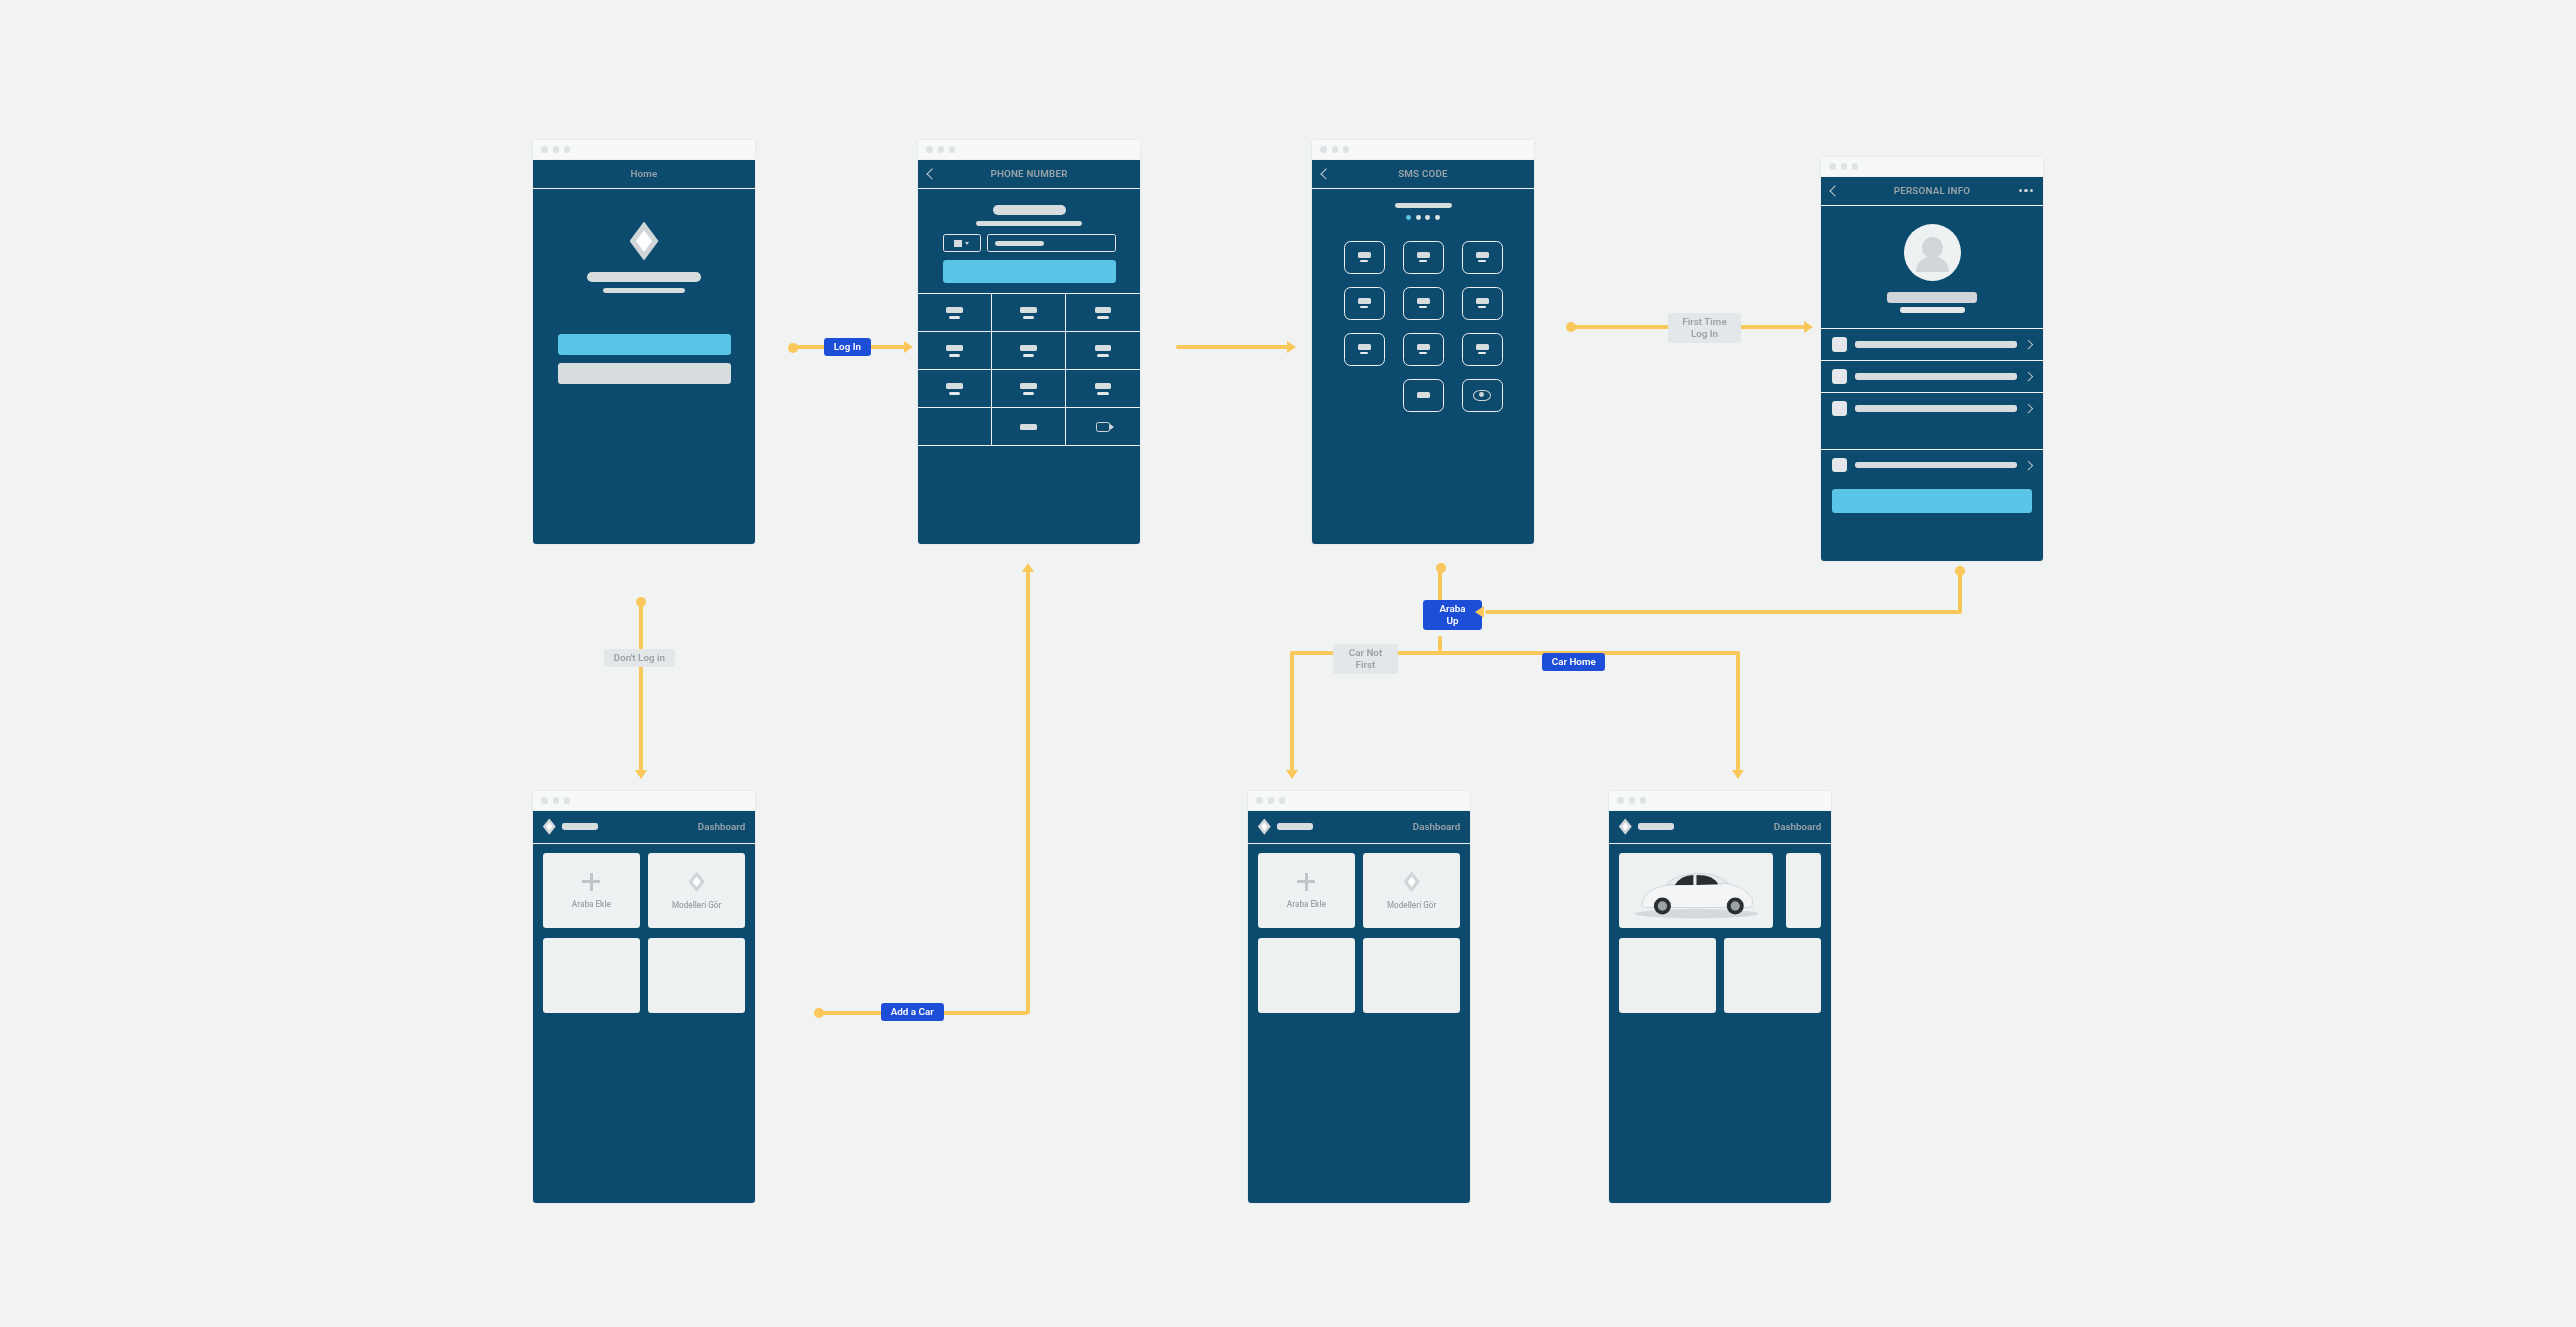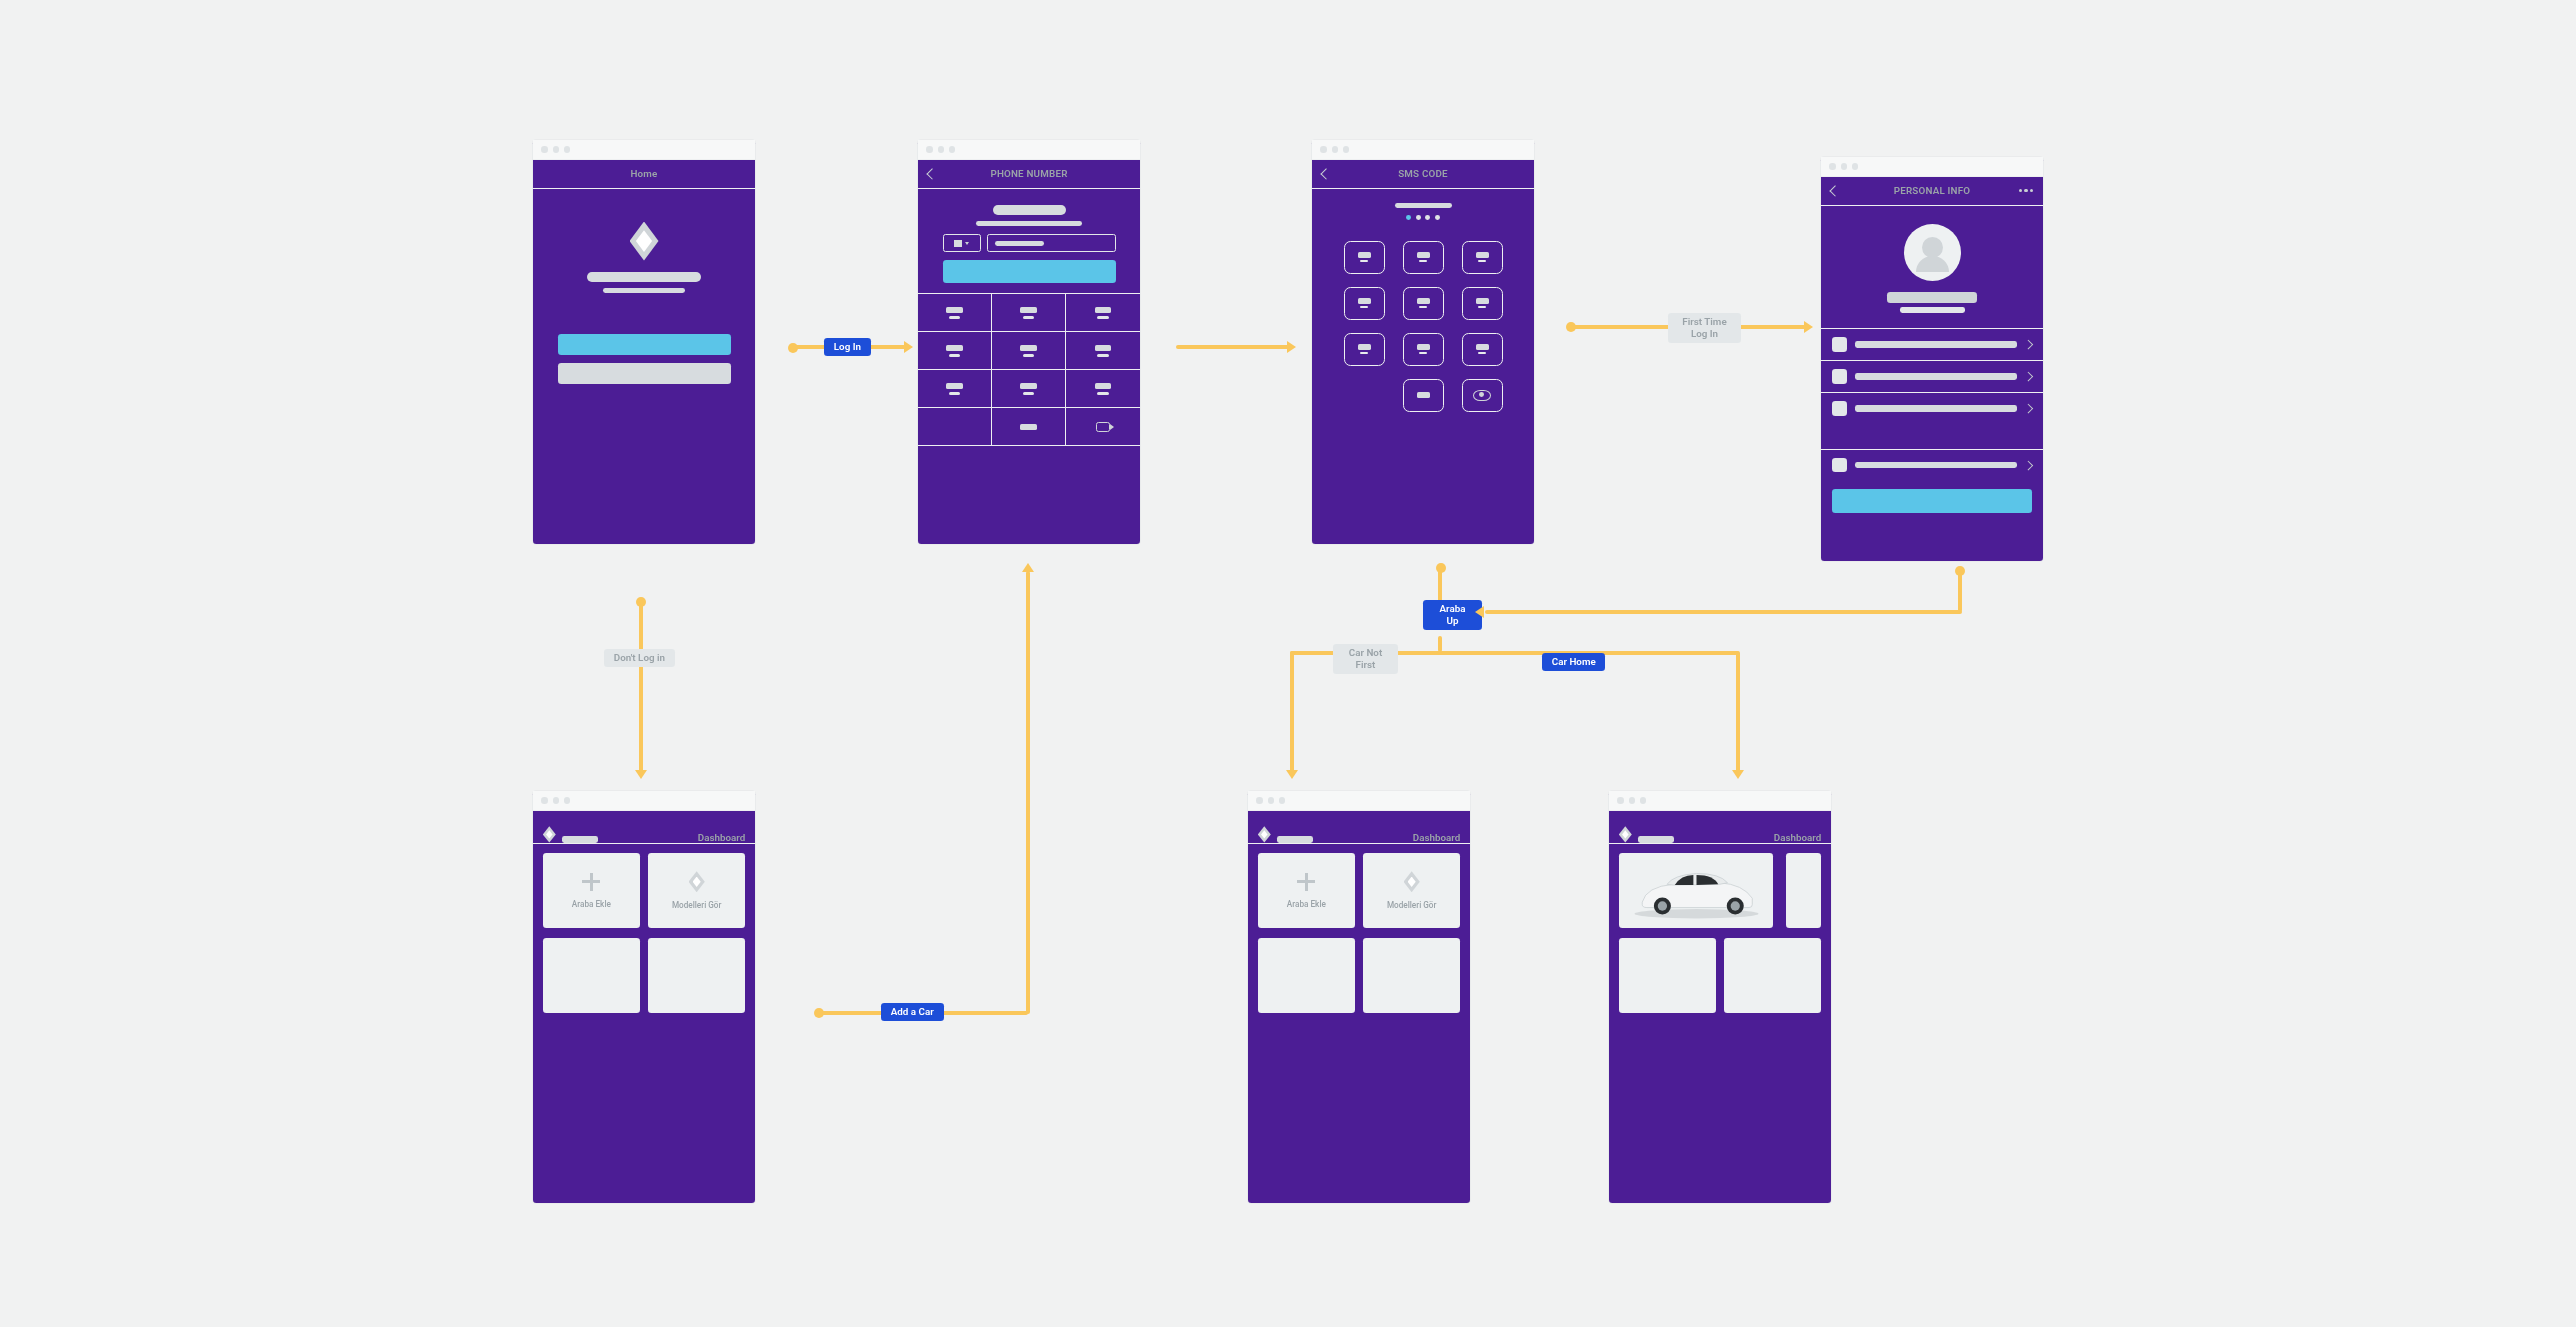--- a/index.html
+++ b/index.html
@@ -15,21 +15,21 @@
     position: relative;
     width: 100%;
     height: 100%;
     transform-origin: top left;
   }
 
   
   .phone {
     position: absolute;
     width: 222px;
-    background: #4c1d95;
+    background: #0c4a6e;
     border-radius: 3.3px;
     box-shadow: 0 0 0 0.8px #e7e9ea;
   }
   .phone-chrome {
     height: 19.6px;
     background: #f7f8f8;
     border-bottom: 0.8px solid #eef0f1;
     display: flex;
     align-items: center;
     padding: 0 8.2px;
@@ -144,21 +144,21 @@
   .list-row{
     display:flex;align-items:center;gap:8.2px;padding:8.2px 11.4px;border-top:0.8px solid #eef0f1;
   }
   .list-row .lead{width:14.7px;height:14.7px;border-radius:3.3px;background:#e3e7e9;}
   .list-row .text{flex:1;height:6.5px;background:#d7dcdf;border-radius:2.4px;}
   .list-row .chev{width:6.5px;height:6.5px;border-right:1.6px solid #c3cacd;border-top:1.6px solid #c3cacd;transform:rotate(45deg);}
   .list-gap{height:24.5px;}
 
   
   .dash-header{
-    height:33px;border-bottom:0.8px solid #eef0f1;display:flex;align-items:flex-end;gap:6.5px;padding:0 9.8px;
+    height:33px;border-bottom:0.8px solid #eef0f1;display:flex;align-items:center;gap:6.5px;padding:0 9.8px;
     font-size:9.8px;color:#9aa3a8;font-weight:600;
   }
   .mini-diamond{width:13px;height:16.3px;background:#d0d5d8;clip-path:polygon(50% 0,100% 50%,50% 100%,0 50%);position:relative;}
   .mini-diamond::after{content:"";position:absolute;inset:25%;background:#fff;clip-path:polygon(50% 0,100% 50%,50% 100%,0 50%);}
   .brand-line{width:36px;height:6.5px;background:#d7dcdf;border-radius:2.4px;}
   .cards{display:flex;gap:8.2px;padding:9.8px;}
   .card{
     flex:1;background:#eef1f2;border-radius:3.3px;height:75px;
     display:flex;flex-direction:column;align-items:center;justify-content:center;gap:8.2px;
     font-size:8.2px;color:#9aa3a8;font-weight:500;text-align:center;

